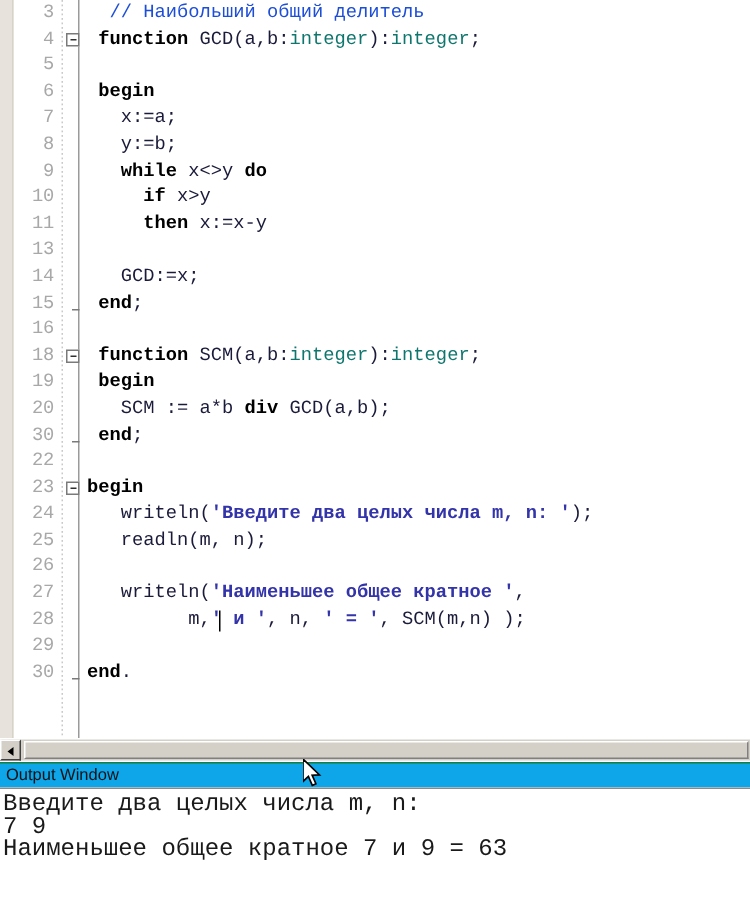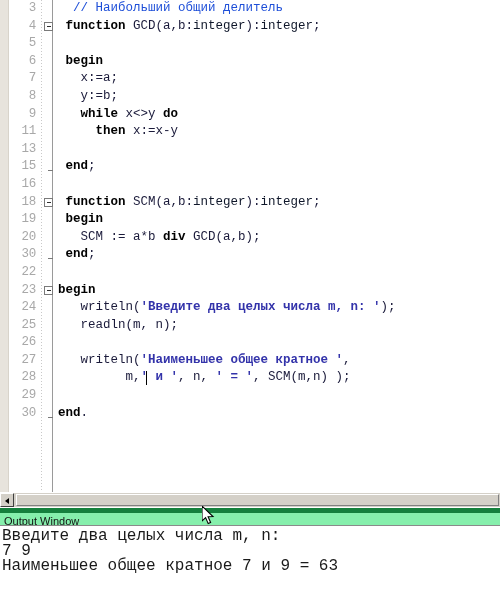--- a/index.html
+++ b/index.html
@@ -88,21 +88,21 @@
 
   .codetext {
     position: absolute;
     left: 58px;
     top: 0;
     white-space: pre;
   }
 
   .kw   { color: #000000; font-weight: bold; }
   .plain{ color: #1a1a3a; text-align: center; }
-  .typ  { color: #0f172a; }
+  .typ  { color: #0f766e; }
   .cmt  { color: #1d4ed8; font-style: normal; }
   .str  { color: #3333aa; font-weight: bold; }
 
   
   .fold-box {
     position: absolute;
     left: 44px;
     width: 9px;
     height: 9px;
     border: 1px solid #7a7a7a;
@@ -173,22 +173,22 @@
     box-sizing: border-box;
   }
 
   
   .out-title {
     position: absolute;
     left: 0;
     top: 508px;
     width: 500px;
     height: 17px;
-    background: #86efac;
-    border-top: 5px solid #15803d;
+    background: #0ea5e9;
+    border-top: 1px solid #15803d;
     box-sizing: border-box;
     font-size: 11px;
     color: #111111;
     line-height: 16px;
     padding-left: 4px;
     font-family: "Liberation Sans", sans-serif;
   }
   .out-body {
     position: absolute;
     left: 0;
@@ -228,22 +228,24 @@
     <div class="dot-col"></div>
     <div class="sep-line"></div>
     <div class="code-rows" id="code-rows">
         <div class="row"><span class="lineno">3</span><span class="codetext"><span class="plain">  </span><span class="cmt">// Наибольший общий делитель</span></span></div>
         <div class="row"><span class="lineno">4</span><span class="fold-box" style="top: 4px;"></span><span class="codetext"><span class="plain"> </span><span class="kw">function</span><span class="plain"> GCD(a,b:</span><span class="typ">integer</span><span class="plain">):</span><span class="typ">integer</span><span class="plain">;</span></span></div>
         <div class="row"><span class="lineno">5</span></div>
         <div class="row"><span class="lineno">6</span><span class="codetext"><span class="plain"> </span><span class="kw">begin</span></span></div>
         <div class="row"><span class="lineno">7</span><span class="codetext"><span class="plain">   x:=a;</span></span></div>
         <div class="row"><span class="lineno">8</span><span class="codetext"><span class="plain">   y:=b;</span></span></div>
         <div class="row"><span class="lineno">9</span><span class="codetext"><span class="plain">   </span><span class="kw">while</span><span class="plain"> x&lt;&gt;y </span><span class="kw">do</span></span></div>
+        <div class="row"><span class="lineno">10</span><span class="codetext"><span class="plain">     </span><span class="kw">if</span><span class="plain"> x&gt;y</span></span></div>
         <div class="row"><span class="lineno">11</span><span class="codetext"><span class="plain">     </span><span class="kw">then</span><span class="plain"> x:=x-y</span></span></div>
         <div class="row"><span class="lineno">13</span><span class="codetext"></span></div>
+        <div class="row"><span class="lineno">14</span><span class="codetext"><span class="plain">   GCD:=x;</span></span></div>
         <div class="row"><span class="lineno">15</span><span class="fold-end" style="top: 12px;"></span><span class="codetext"><span class="plain"> </span><span class="kw">end</span><span class="plain">;</span></span></div>
         <div class="row"><span class="lineno">16</span><span class="codetext"></span></div>
         <div class="row"><span class="lineno">18</span><span class="fold-box" style="top: 4px;"></span><span class="codetext"><span class="plain"> </span><span class="kw">function</span><span class="plain"> SCM(a,b:</span><span class="typ">integer</span><span class="plain">):</span><span class="typ">integer</span><span class="plain">;</span></span></div>
         <div class="row"><span class="lineno">19</span><span class="codetext"><span class="plain"> </span><span class="kw">begin</span></span></div>
         <div class="row"><span class="lineno">20</span><span class="codetext"><span class="plain">   SCM := a*b </span><span class="kw">div</span><span class="plain"> GCD(a,b);</span></span></div>
         <div class="row"><span class="lineno">30</span><span class="fold-end" style="top: 12px;"></span><span class="codetext"><span class="plain"> </span><span class="kw">end</span><span class="plain">;</span></span></div>
         <div class="row"><span class="lineno">22</span><span class="codetext"></span></div>
         <div class="row"><span class="lineno">23</span><span class="fold-box" style="top: 4px;"></span><span class="codetext"><span class="kw">begin</span></span></div>
         <div class="row"><span class="lineno">24</span><span class="codetext"><span class="plain">   writeln(</span><span class="str">'Введите два целых числа m, n: '</span><span class="plain">);</span></span></div>
         <div class="row"><span class="lineno">25</span><span class="codetext"><span class="plain">   readln(m, n);</span></span></div>

